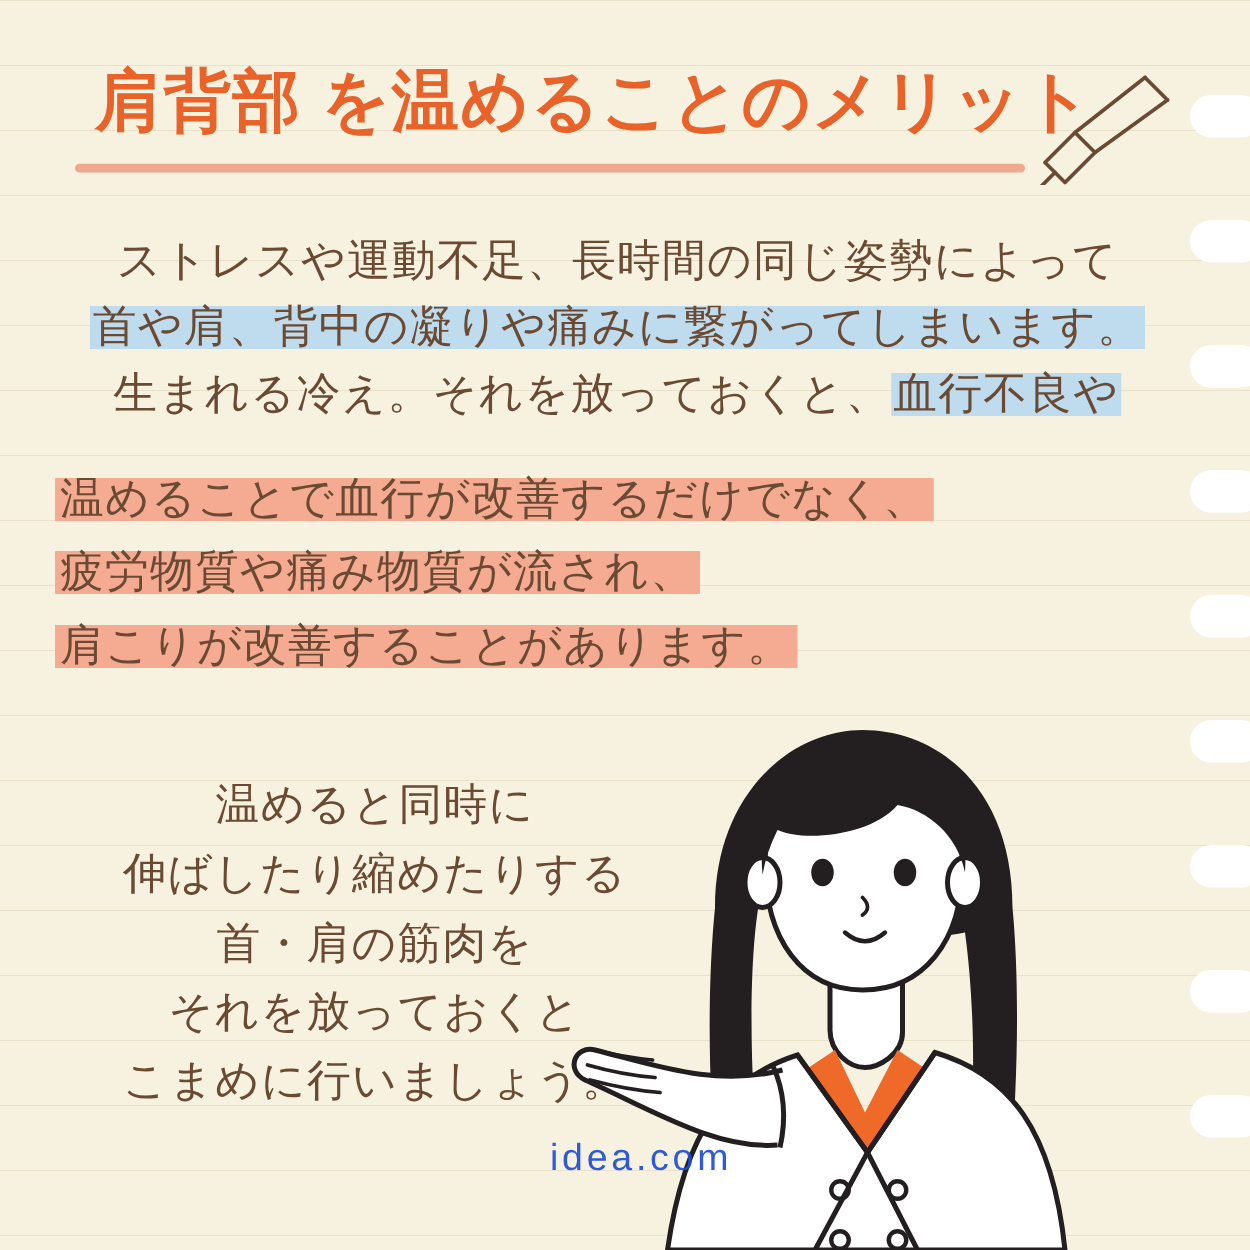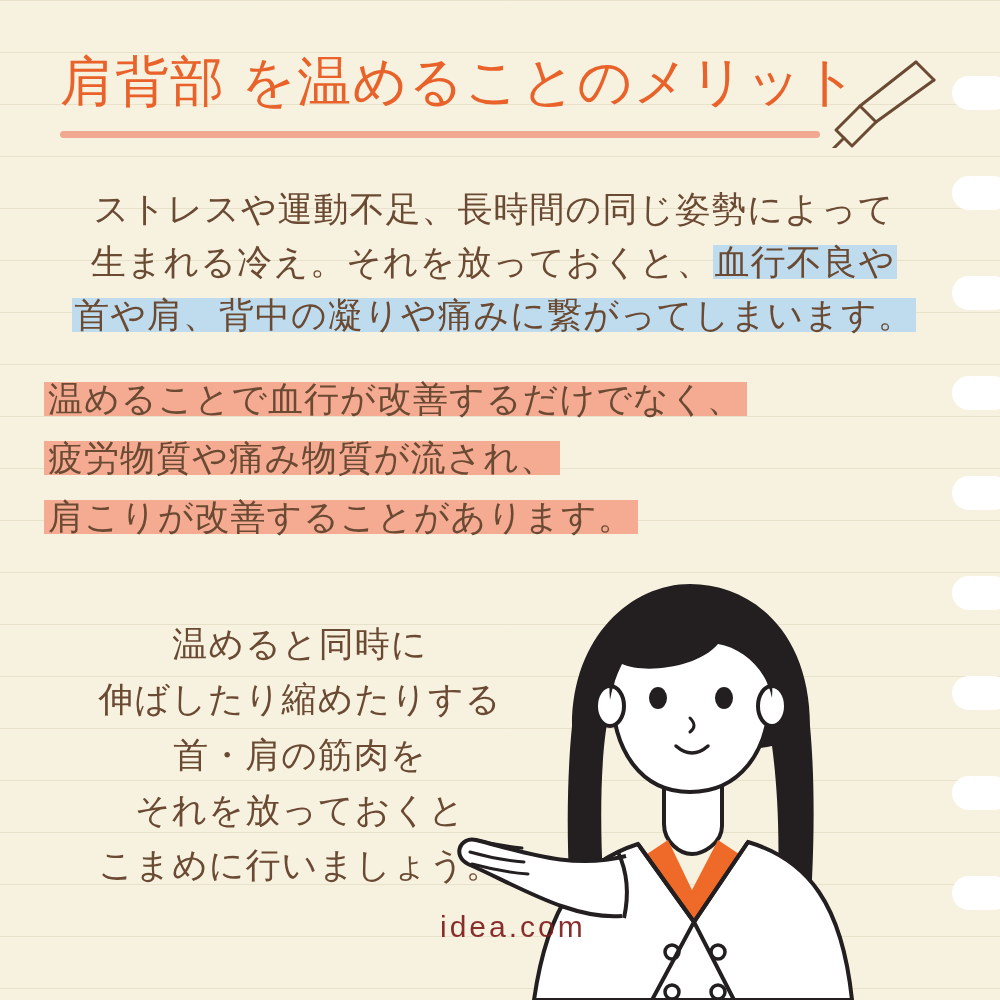--- a/index.html
+++ b/index.html
@@ -55,25 +55,26 @@
 
   
   .title-block {
     position: absolute;
     left: 60px;
     top: 52px;
     width: 800px;
   }
   .title {
     font-size: 54px;
-    font-weight: 400;
+    font-weight: 700;
     color: #e8622a;
     letter-spacing: 1px;
     line-height: 1.1;
     white-space: nowrap;
+    margin-left: 16px;
   }
   .title-underline {
     margin-top: 20px;
     width: 760px;
     height: 7px;
     background: #f0a890;
     border-radius: 4px;
   }
   .brush {
     position: absolute;
@@ -124,21 +125,21 @@
     line-height: 1.58;
   }
   .p3 .line { display: block; white-space: nowrap; }
 
   
   .watermark {
     position: absolute;
     left: 440px;
     top: 910px;
     font-size: 30px;
-    color: #7f1d1d;
+    color: #1d4ed8;
     letter-spacing: 3px;
     opacity: 0.92;
     font-family: "Liberation Sans", sans-serif;
   }
 
   
   .illus {
     position: absolute;
     right: 58px;
     bottom: 0;
@@ -173,22 +174,22 @@
       <path d="M6 72 L30 48 L46 64 L22 88 Z" fill="none" stroke="#6b4a33" stroke-width="3" stroke-linejoin="round"></path>
       <path d="M30 48 L86 4" fill="none" stroke="#6b4a33" stroke-width="3" stroke-linecap="round"></path>
       <path d="M46 64 L104 22" fill="none" stroke="#6b4a33" stroke-width="3" stroke-linecap="round"></path>
       <path d="M86 4 L104 22" fill="none" stroke="#6b4a33" stroke-width="3" stroke-linecap="round"></path>
       <path d="M14 80 L2 92" fill="none" stroke="#6b4a33" stroke-width="3" stroke-linecap="round"></path>
     </svg>
   </div>
 
   <div class="para p1">
     <span class="line">ストレスや運動不足、長時間の同じ姿勢によって</span>
+    <span class="line"><span class="hl-blue">首や肩、背中の凝りや痛みに繋がってしまいます。</span></span>
     <span class="line"><span>生まれる冷え。それを放っておくと、</span><span class="hl-blue">血行不良や</span></span>
-    <span class="line"><span class="hl-blue">首や肩、背中の凝りや痛みに繋がってしまいます。</span></span>
   </div>
 
   <div class="para p2">
     <span class="line"><span class="hl-pink">温めることで血行が改善するだけでなく、</span></span>
     <span class="line"><span class="hl-pink">疲労物質や痛み物質が流され、</span></span>
     <span class="line"><span class="hl-pink">肩こりが改善することがあります。</span></span>
   </div>
 
   <div class="para p3">
     <span class="line">温めると同時に</span>

